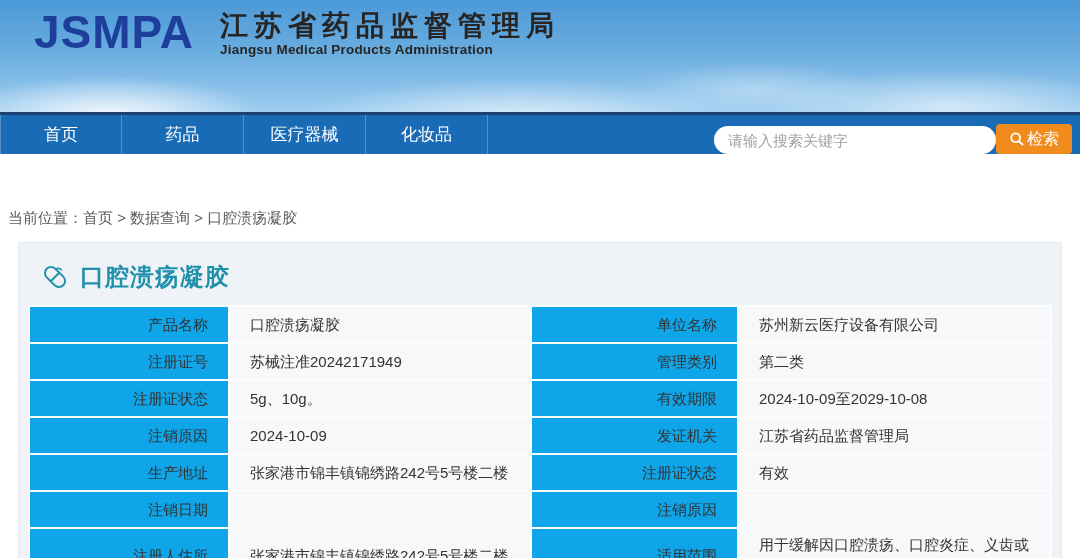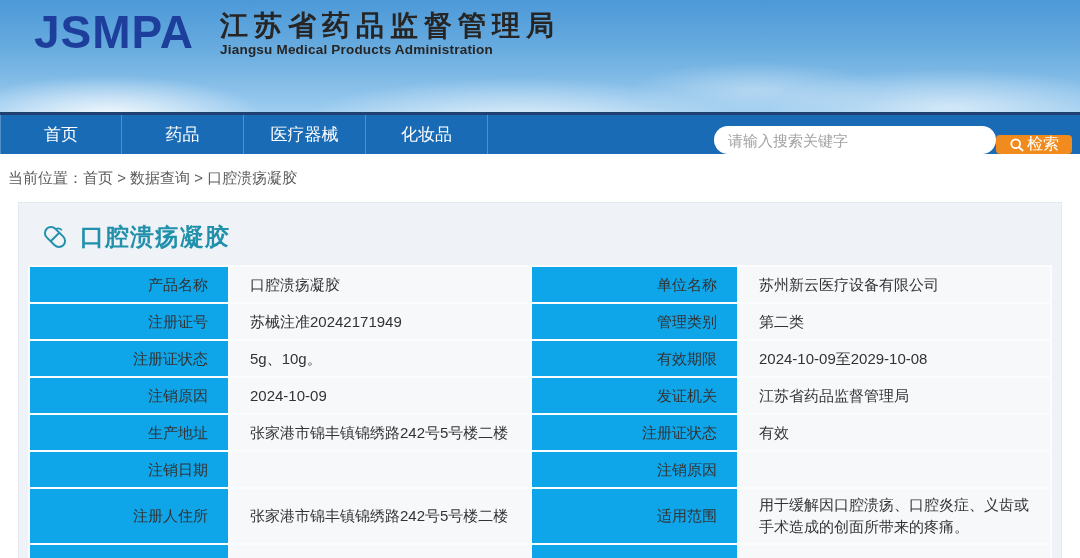--- a/index.html
+++ b/index.html
@@ -76,21 +76,21 @@
     outline: none;
     border-radius: 14px;
     padding: 0 14px;
     font-size: 15px;
     color: #333333;
     font-family: inherit;
   }
   .search-input::placeholder { color: #a2a2a2; }
   .search-btn {
     width: 76px;
-    height: 19px;
+    height: 30px;
     background: #f18b1e;
     border: none;
     border-radius: 4px;
     color: #ffffff;
     font-size: 16px;
     font-family: inherit;
     display: flex;
     align-items: center;
     justify-content: center;
     gap: 2px;
@@ -102,20 +102,21 @@
   
   .breadcrumb {
     height: 48px;
     background: #ffffff;
     display: flex;
     align-items: center;
     padding-left: 8px;
     font-size: 15px;
     color: #5b5b5b;
     white-space: pre;
+    margin-top: 40px;
   }
   .bc-item[data-interactable="true"] { cursor: pointer; }
   .bc-sep { color: #5b5b5b; }
 
   
   .panel {
     margin: 0 18px;
     height: 420px;
     background: #eff3f7;
     border: 1px solid #e2e8ee;

